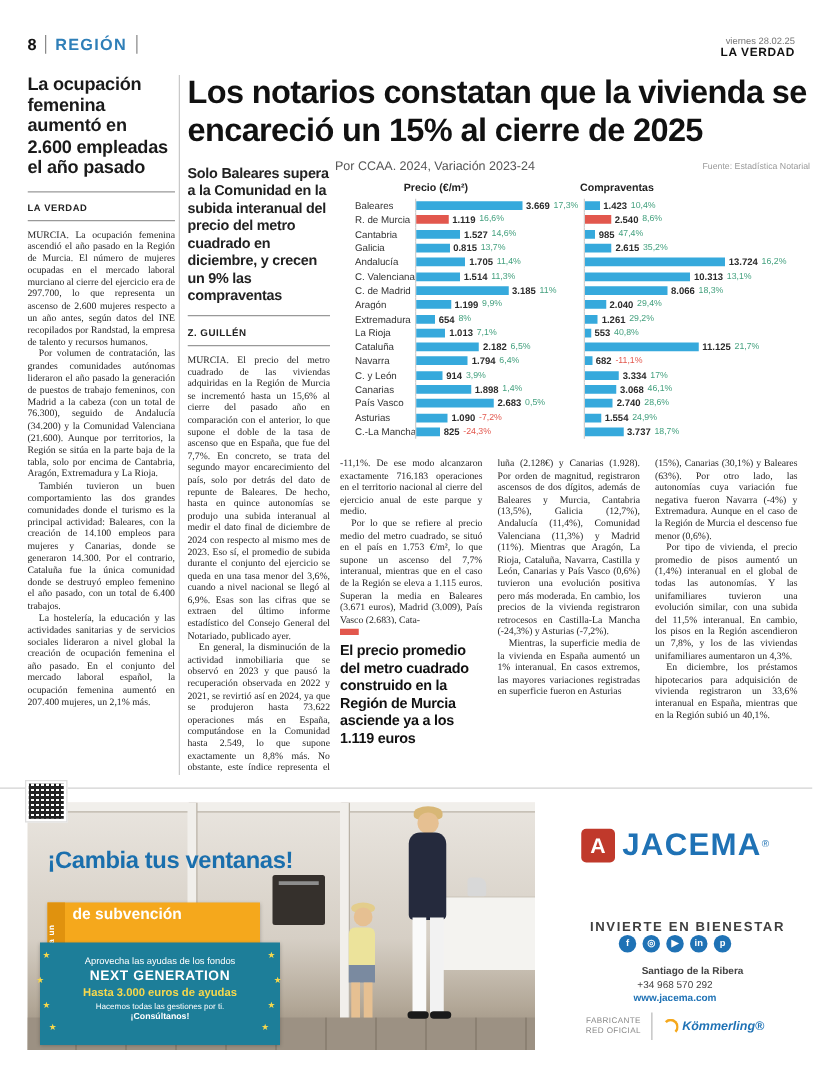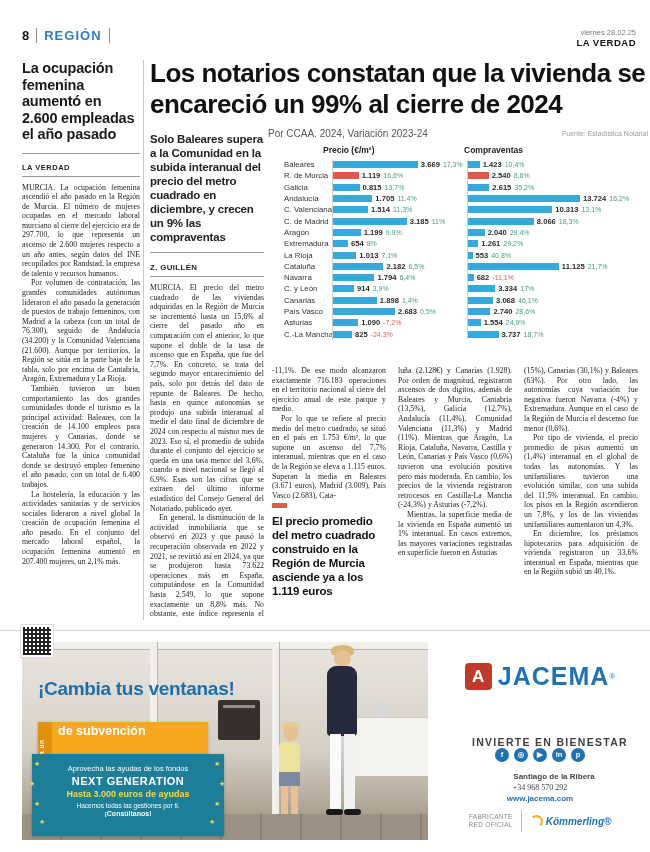--- a/index.html
+++ b/index.html
@@ -112,21 +112,21 @@
   .brand-row{position:absolute;left:0;top:24px;width:100%;display:flex;justify-content:center;align-items:center;gap:6px;}
   .brand-mark{width:27px;height:27px;background:#c0392b;border-radius:4px;color:#fff;font-weight:bold;
               font-size:17px;line-height:27px;text-align:center;}
   .brand-name{font-size:25px;font-weight:bold;color:#1f72b5;letter-spacing:1px;}
   .brand-reg{font-size:8px;color:#1f72b5;vertical-align:super;}
   .brand-tagline{position:absolute;left:10px;top:62px;width:100%;font-size:10.5px;font-weight:bold;color:#3f3f3f;letter-spacing:1.3px;margin-top:36px;}
   .social-row{position:absolute;left:0;top:110px;width:100%;display:flex;justify-content:center;gap:5px;}
   .social-dot{width:14px;height:14px;border-radius:50%;background:#1f72b5;color:#fff;font-size:7.5px;
               line-height:14px;text-align:center;font-weight:bold;}
   .contact-city{position:absolute;left:14px;top:134px;width:100%;font-size:8px;font-weight:bold;color:#444;}
-  .contact-phone{position:absolute;left:0;top:145px;width:100%;font-size:8px;color:#444;font-family:Liberation Serif, serif;}
+  .contact-phone{position:absolute;left:0;top:145px;width:100%;font-size:8px;color:#444;}
   .contact-web{position:absolute;left:0;top:156px;width:100%;font-size:8px;font-weight:bold;color:#1f72b5;}
   .partner-row{position:absolute;left:0;top:172px;width:100%;display:flex;justify-content:center;align-items:center;gap:8px;}
   .partner-labels{font-size:6.5px;color:#888;text-align:right;line-height:8px;letter-spacing:.3px;}
   .partner-div{width:1px;height:22px;background:#bbb;}
   .partner-name{font-size:10px;font-weight:bold;font-style:italic;color:#1f72b5;display:flex;align-items:center;gap:3px;}
   .swoosh{width:9px;height:9px;border:2px solid #f5a81c;border-bottom-color:transparent;border-left-color:transparent;
           border-radius:50%;display:inline-block;}
 </style>
 </head>
 <body>
@@ -150,21 +150,21 @@
     <span class="kicker">LA VERDAD</span>
   </div>
   <div class="bodytext">
       <p>MURCIA. La ocupación femenina ascendió el año pasado en la Región de Murcia. El número de mujeres ocupadas en el mercado laboral murciano al cierre del ejercicio era de 297.700, lo que representa un ascenso de 2.600 mujeres respecto a un año antes, según datos del INE recopilados por Randstad, la empresa de talento y recursos humanos.</p>
       <p>Por volumen de contratación, las grandes comunidades autónomas lideraron el año pasado la generación de puestos de trabajo femeninos, con Madrid a la cabeza (con un total de 76.300), seguido de Andalucía (34.200) y la Comunidad Valenciana (21.600). Aunque por territorios, la Región se sitúa en la parte baja de la tabla, solo por encima de Cantabria, Aragón, Extremadura y La Rioja.</p>
       <p>También tuvieron un buen comportamiento las dos grandes comunidades donde el turismo es la principal actividad: Baleares, con la creación de 14.100 empleos para mujeres y Canarias, donde se generaron 14.300. Por el contrario, Cataluña fue la única comunidad donde se destruyó empleo femenino el año pasado, con un total de 6.400 trabajos.</p>
       <p>La hostelería, la educación y las actividades sanitarias y de servicios sociales lideraron a nivel global la creación de ocupación femenina el año pasado. En el conjunto del mercado laboral español, la ocupación femenina aumentó en 207.400 mujeres, un 2,1% más.</p>
     </div>
 </div>
 
-<div class="main-headline">Los notarios constatan que la vivienda se encareció un 99% al cierre de 2024</div>
+<div class="main-headline">Los notarios constatan que la vivienda se encareció un 15% al cierre de 2025</div>
 
 <div class="col1">
   <div class="standfirst">Solo Baleares supera a la Comunidad en la subida interanual del precio del metro cuadrado en diciembre, y crecen un 9% las compraventas</div>
   <div class="byline-block">
     <span class="byline">Z. GUILLÉN</span>
   </div>
   <div class="bodytext">
       <p>MURCIA. El precio del metro cuadrado de las viviendas adquiridas en la Región de Murcia se incrementó hasta un 15,6% al cierre del pasado año en comparación con el anterior, lo que supone el doble de la tasa de ascenso que en España, que fue del 7,7%. En concreto, se trata del segundo mayor encarecimiento del país, solo por detrás del dato de repunte de Baleares. De hecho, hasta en quince autonomías se produjo una subida interanual al medir el dato final de diciembre de 2024 con respecto al mismo mes de 2023. Eso sí, el promedio de subida durante el conjunto del ejercicio se queda en una tasa menor del 3,6%, cuando a nivel nacional se llegó al 6,9%. Esas son las cifras que se extraen del último informe estadístico del Consejo General del Notariado, publicado ayer.</p>
       <p>En general, la disminución de la actividad inmobiliaria que se observó en 2023 y que pausó la recuperación observada en 2022 y 2021, se revirtió así en 2024, ya que se produjeron hasta 73.622 operaciones más en España, computándose en la Comunidad hasta 2.549, lo que supone exactamente un 8,8% más. No obstante, este índice representa el segundo más bajo, únicamente por encima de Navarra, que fue la única autonomía que decreció sus compraventas, con un</p>
     </div>
@@ -195,20 +195,33 @@
         <span class="c-label">R. de Murcia</span>
         <span class="c-panel c-precio">
           <span class="c-bar" style="width: 25.9px; background: rgb(226, 87, 77);"></span>
           <span class="c-val">1.119</span>
           <span class="c-pct" style="color: rgb(67, 160, 126);">16,6%</span>
         </span>
         <span class="c-panel c-ventas">
           <span class="c-bar" style="width: 20.7px; background: rgb(226, 87, 77);"></span>
           <span class="c-val">2.540</span>
           <span class="c-pct" style="color: rgb(67, 160, 126);">8,6%</span>
+        </span>
+      </div>
+      <div class="c-row">
+        <span class="c-label">Cantabria</span>
+        <span class="c-panel c-precio">
+          <span class="c-bar" style="width: 35.4px; background: rgb(54, 169, 220);"></span>
+          <span class="c-val">1.527</span>
+          <span class="c-pct" style="color: rgb(67, 160, 126);">14,6%</span>
+        </span>
+        <span class="c-panel c-ventas">
+          <span class="c-bar" style="width: 8px; background: rgb(54, 169, 220);"></span>
+          <span class="c-val">985</span>
+          <span class="c-pct" style="color: rgb(67, 160, 126);">47,4%</span>
         </span>
       </div>
       <div class="c-row">
         <span class="c-label">Galicia</span>
         <span class="c-panel c-precio">
           <span class="c-bar" style="width: 26.7px; background: rgb(54, 169, 220);"></span>
           <span class="c-val">0.815</span>
           <span class="c-pct" style="color: rgb(67, 160, 126);">13,7%</span>
         </span>
         <span class="c-panel c-ventas">

